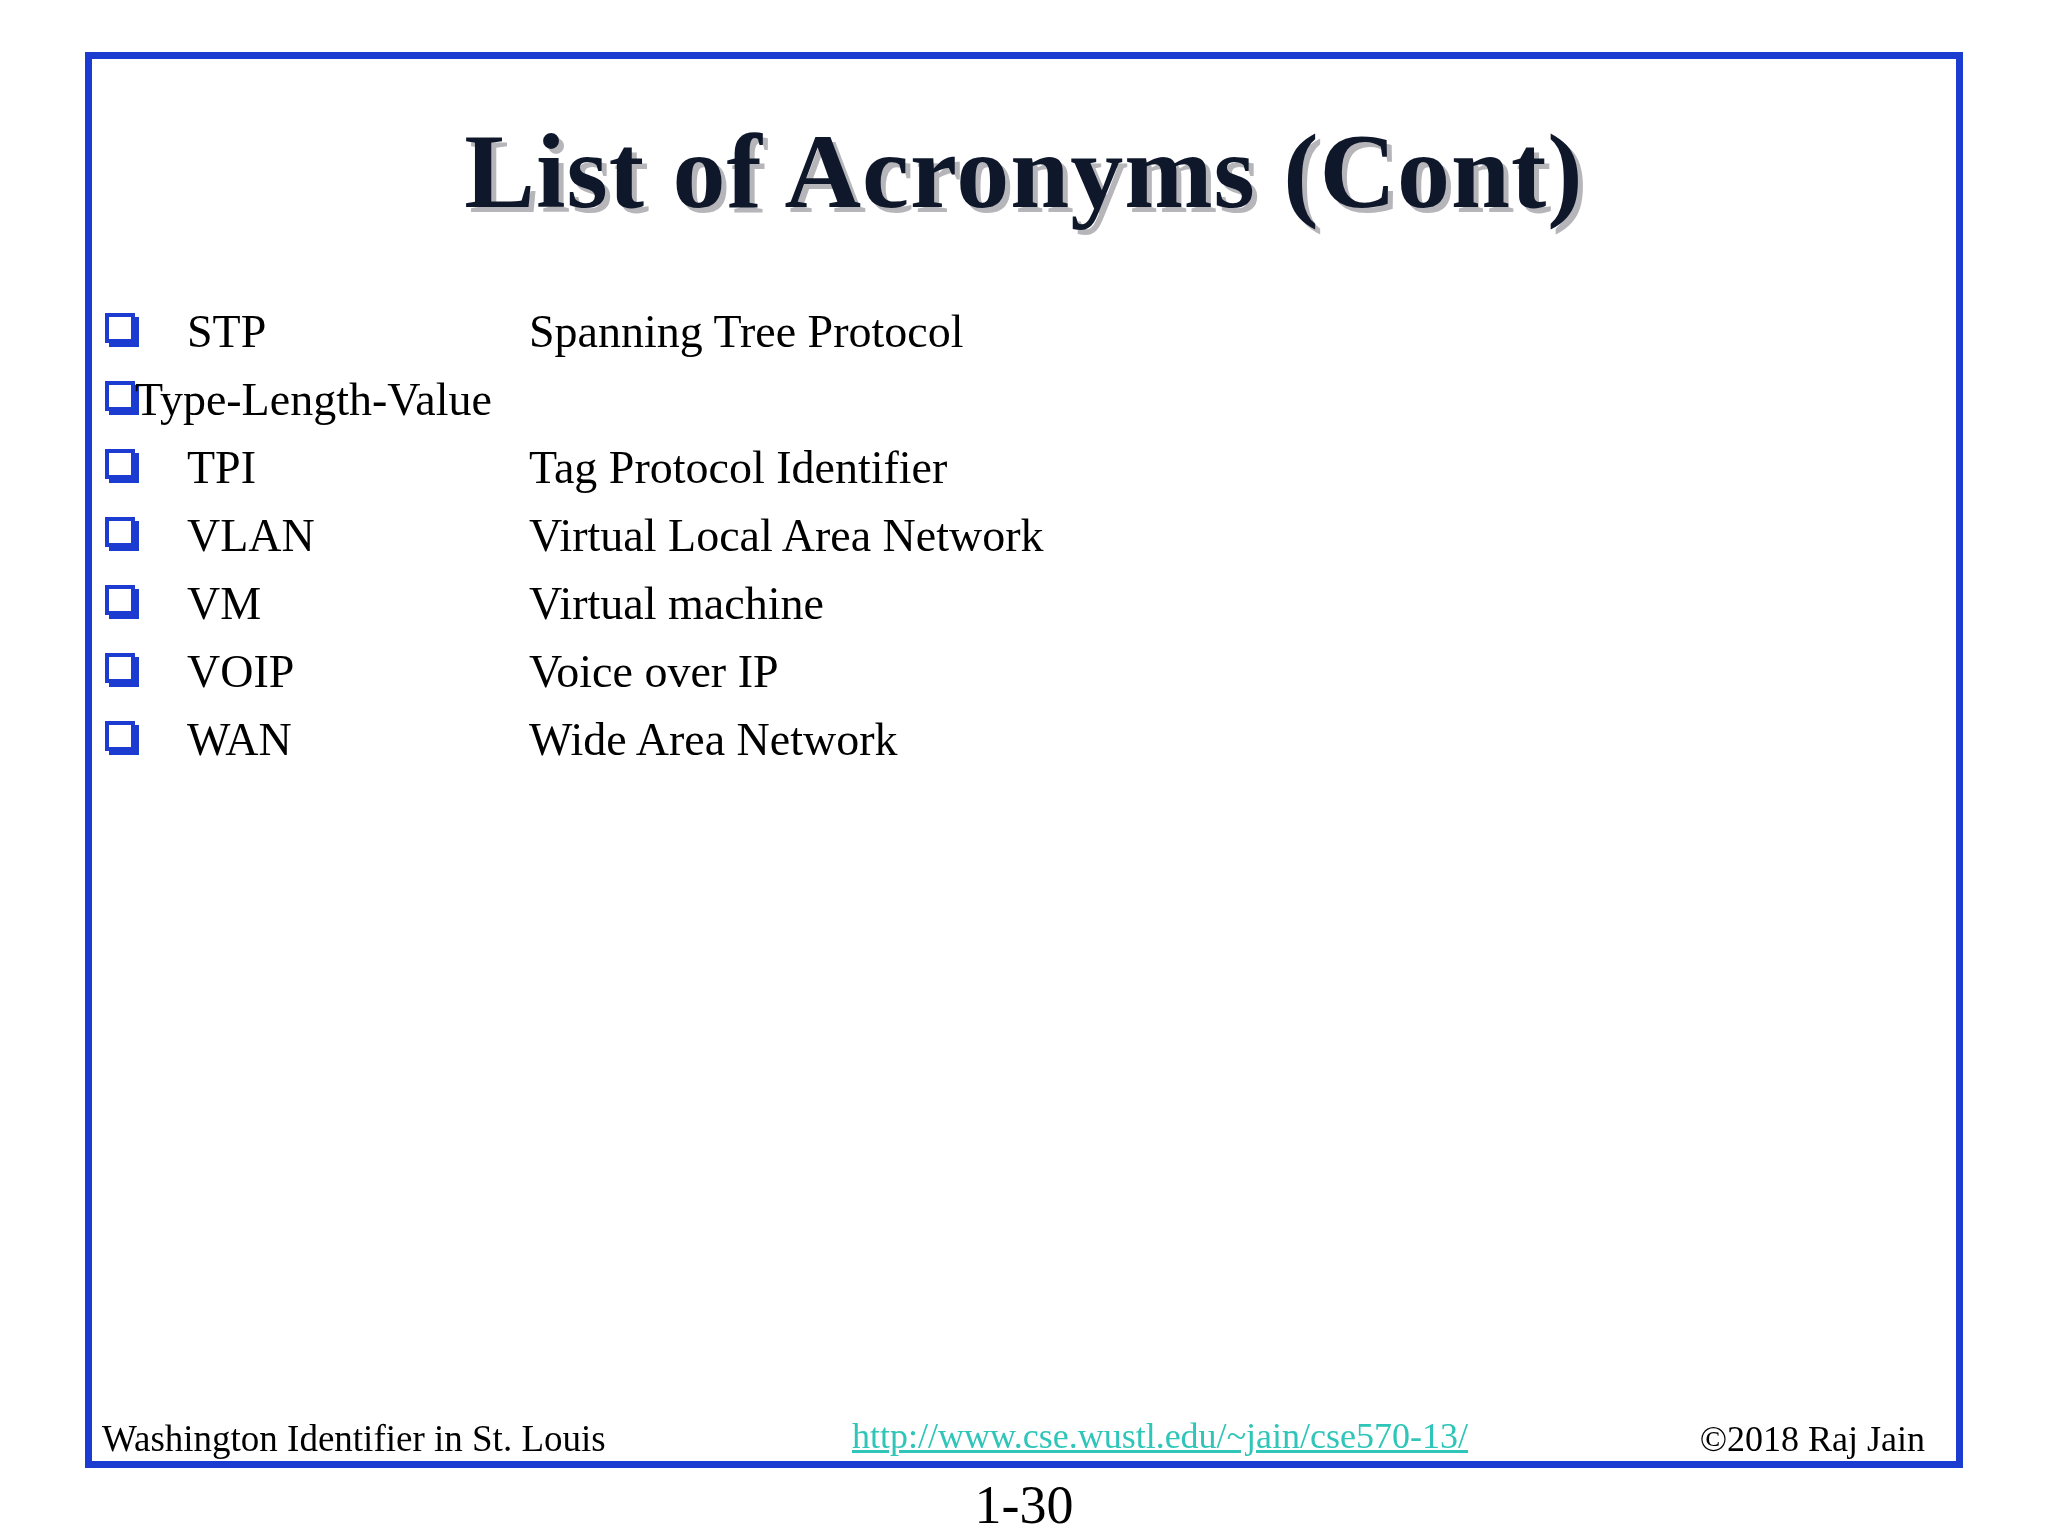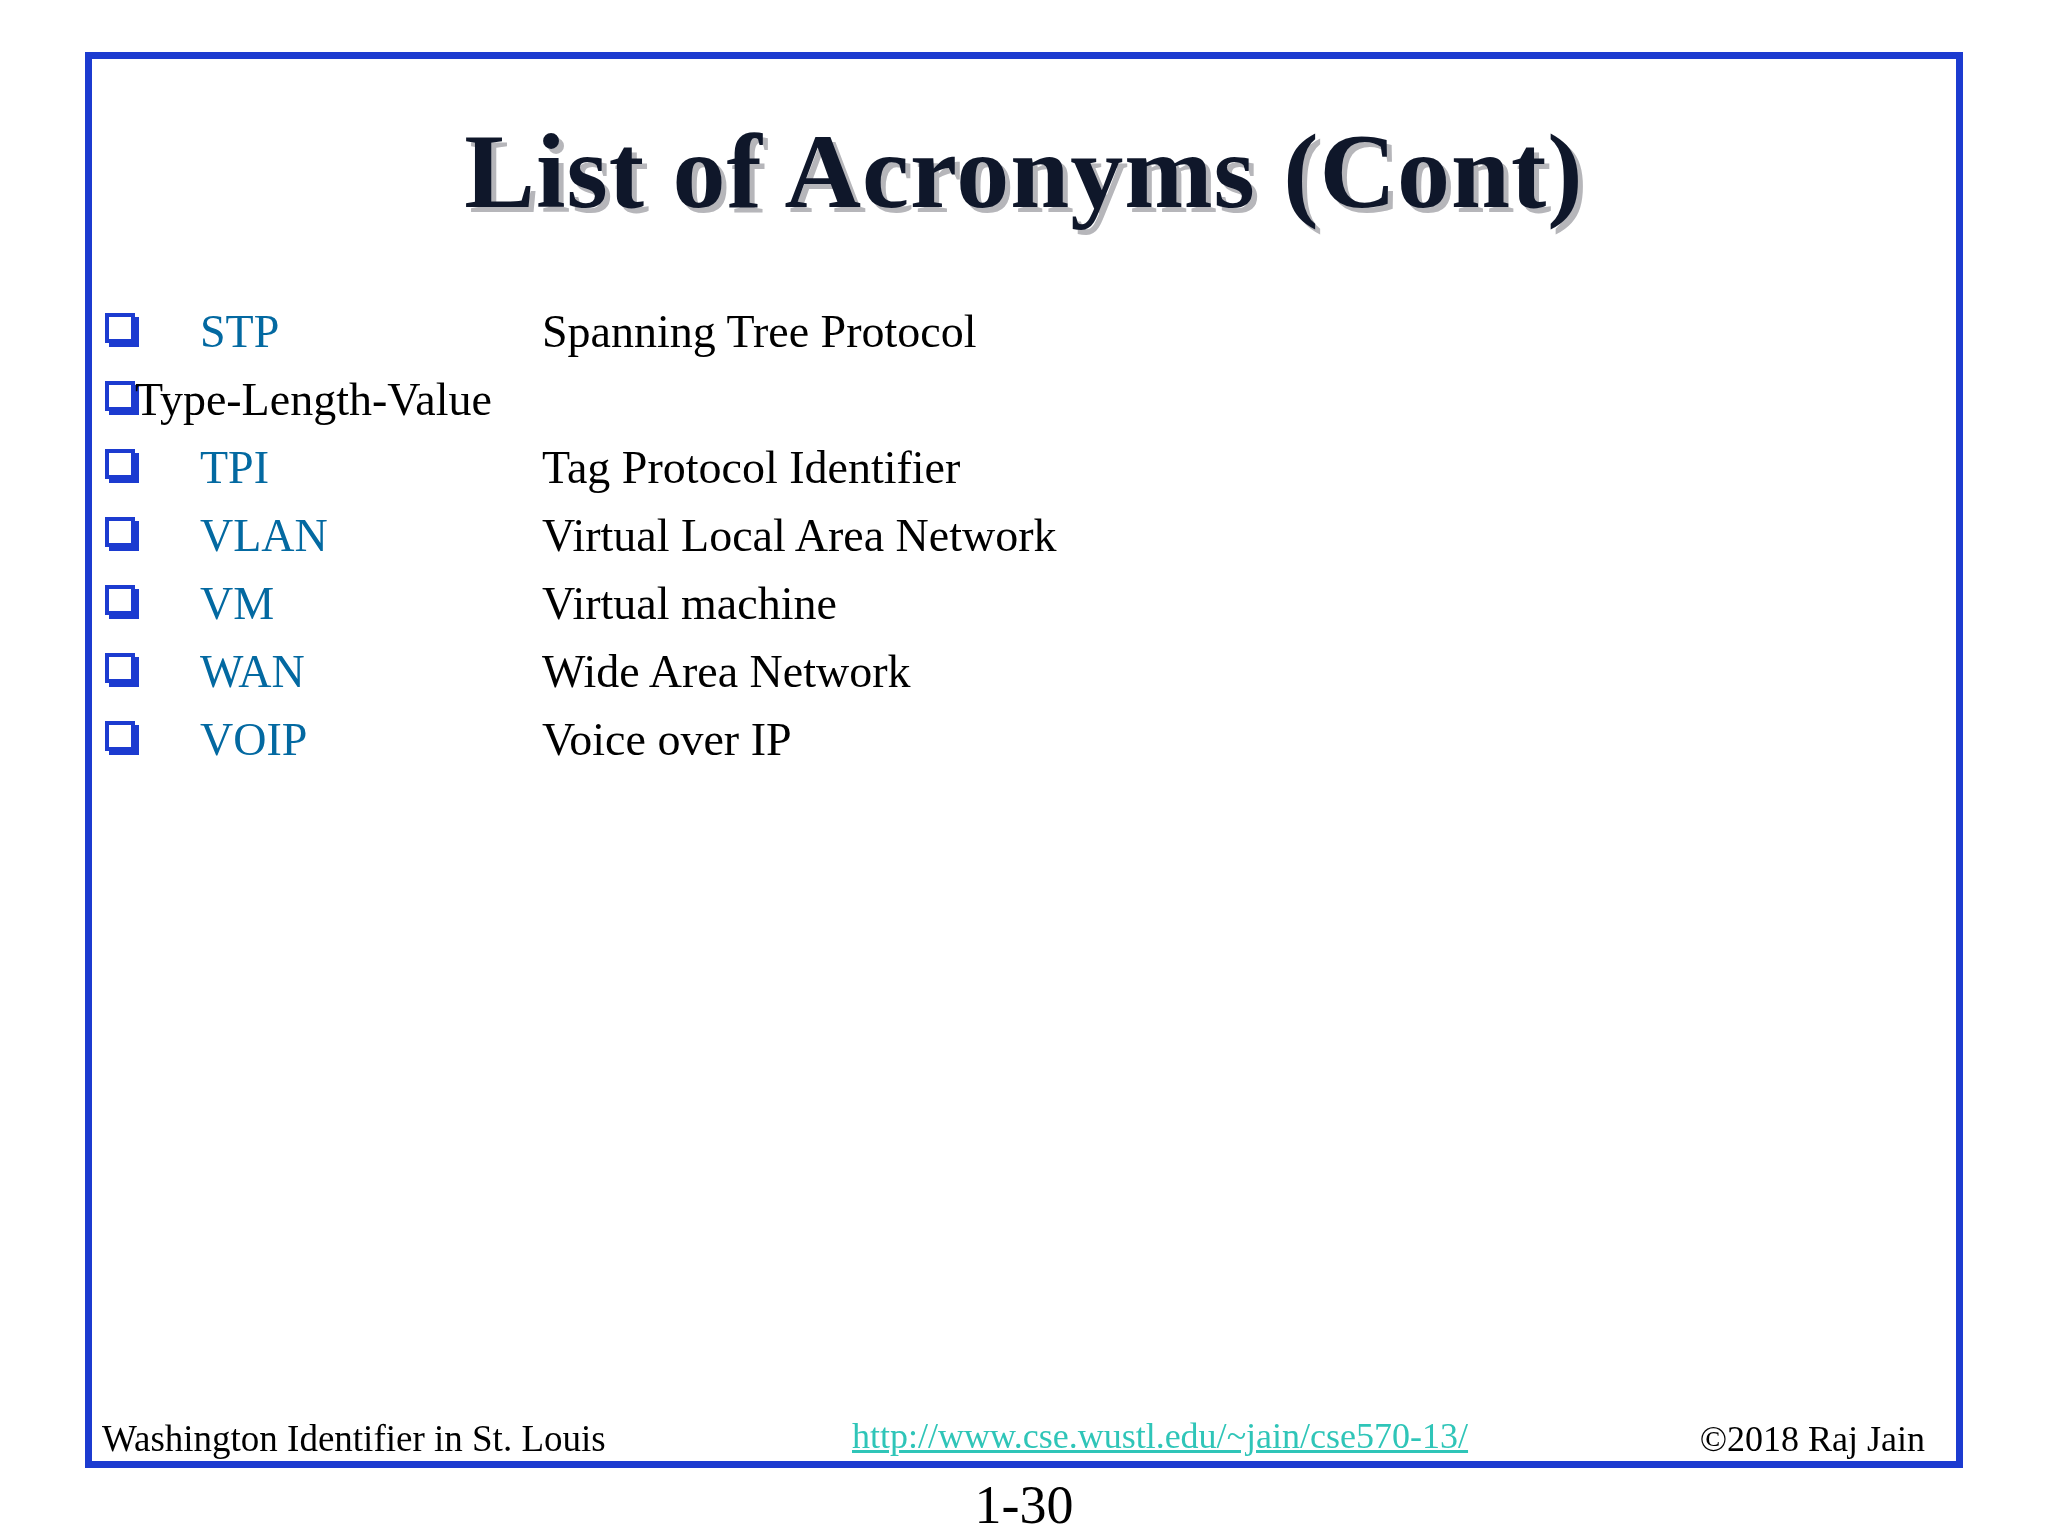--- a/index.html
+++ b/index.html
@@ -57,24 +57,24 @@
     flex: 0 0 auto;
     width: 22px;
     height: 22px;
     border: 4px solid #1c3bd0;
     box-shadow: 4px 4px 0 #1c3bd0;
     background: #ffffff;
     margin-top: -6px;
   }
   .acronym {
     flex: 0 0 auto;
-    margin-left: 65px;
+    margin-left: 52px;
     width: 342px;
     font-size: 46px;
-    color: #0369a1;
+    color: #000000;
     white-space: nowrap;
   }
   .definition {
     flex: 0 0 auto;
     font-size: 46px;
     color: #000000;
     white-space: nowrap;
   }
   .footer-org {
     position: absolute;
@@ -146,28 +146,28 @@
       </div>
 
       <div class="acronym-row">
         <span class="bullet"></span>
         <span class="acronym">VM</span>
         <span class="definition">Virtual machine</span>
       </div>
 
       <div class="acronym-row">
         <span class="bullet"></span>
-        <span class="acronym">WAN</span>
-        <span class="definition">Wide Area Network</span>
+        <span class="acronym">VOIP</span>
+        <span class="definition">Voice over IP</span>
       </div>
 
       <div class="acronym-row">
         <span class="bullet"></span>
-        <span class="acronym">VOIP</span>
-        <span class="definition">Voice over IP</span>
+        <span class="acronym">WAN</span>
+        <span class="definition">Wide Area Network</span>
       </div>
 
     </div>
 
     <div class="footer-org">Washington Identifier in St. Louis</div>
 
     <a class="footer-url" href="#">http://www.cse.wustl.edu/~jain/cse570-13/</a>
 
     <div class="footer-copyright">©2018 Raj Jain</div>
 

